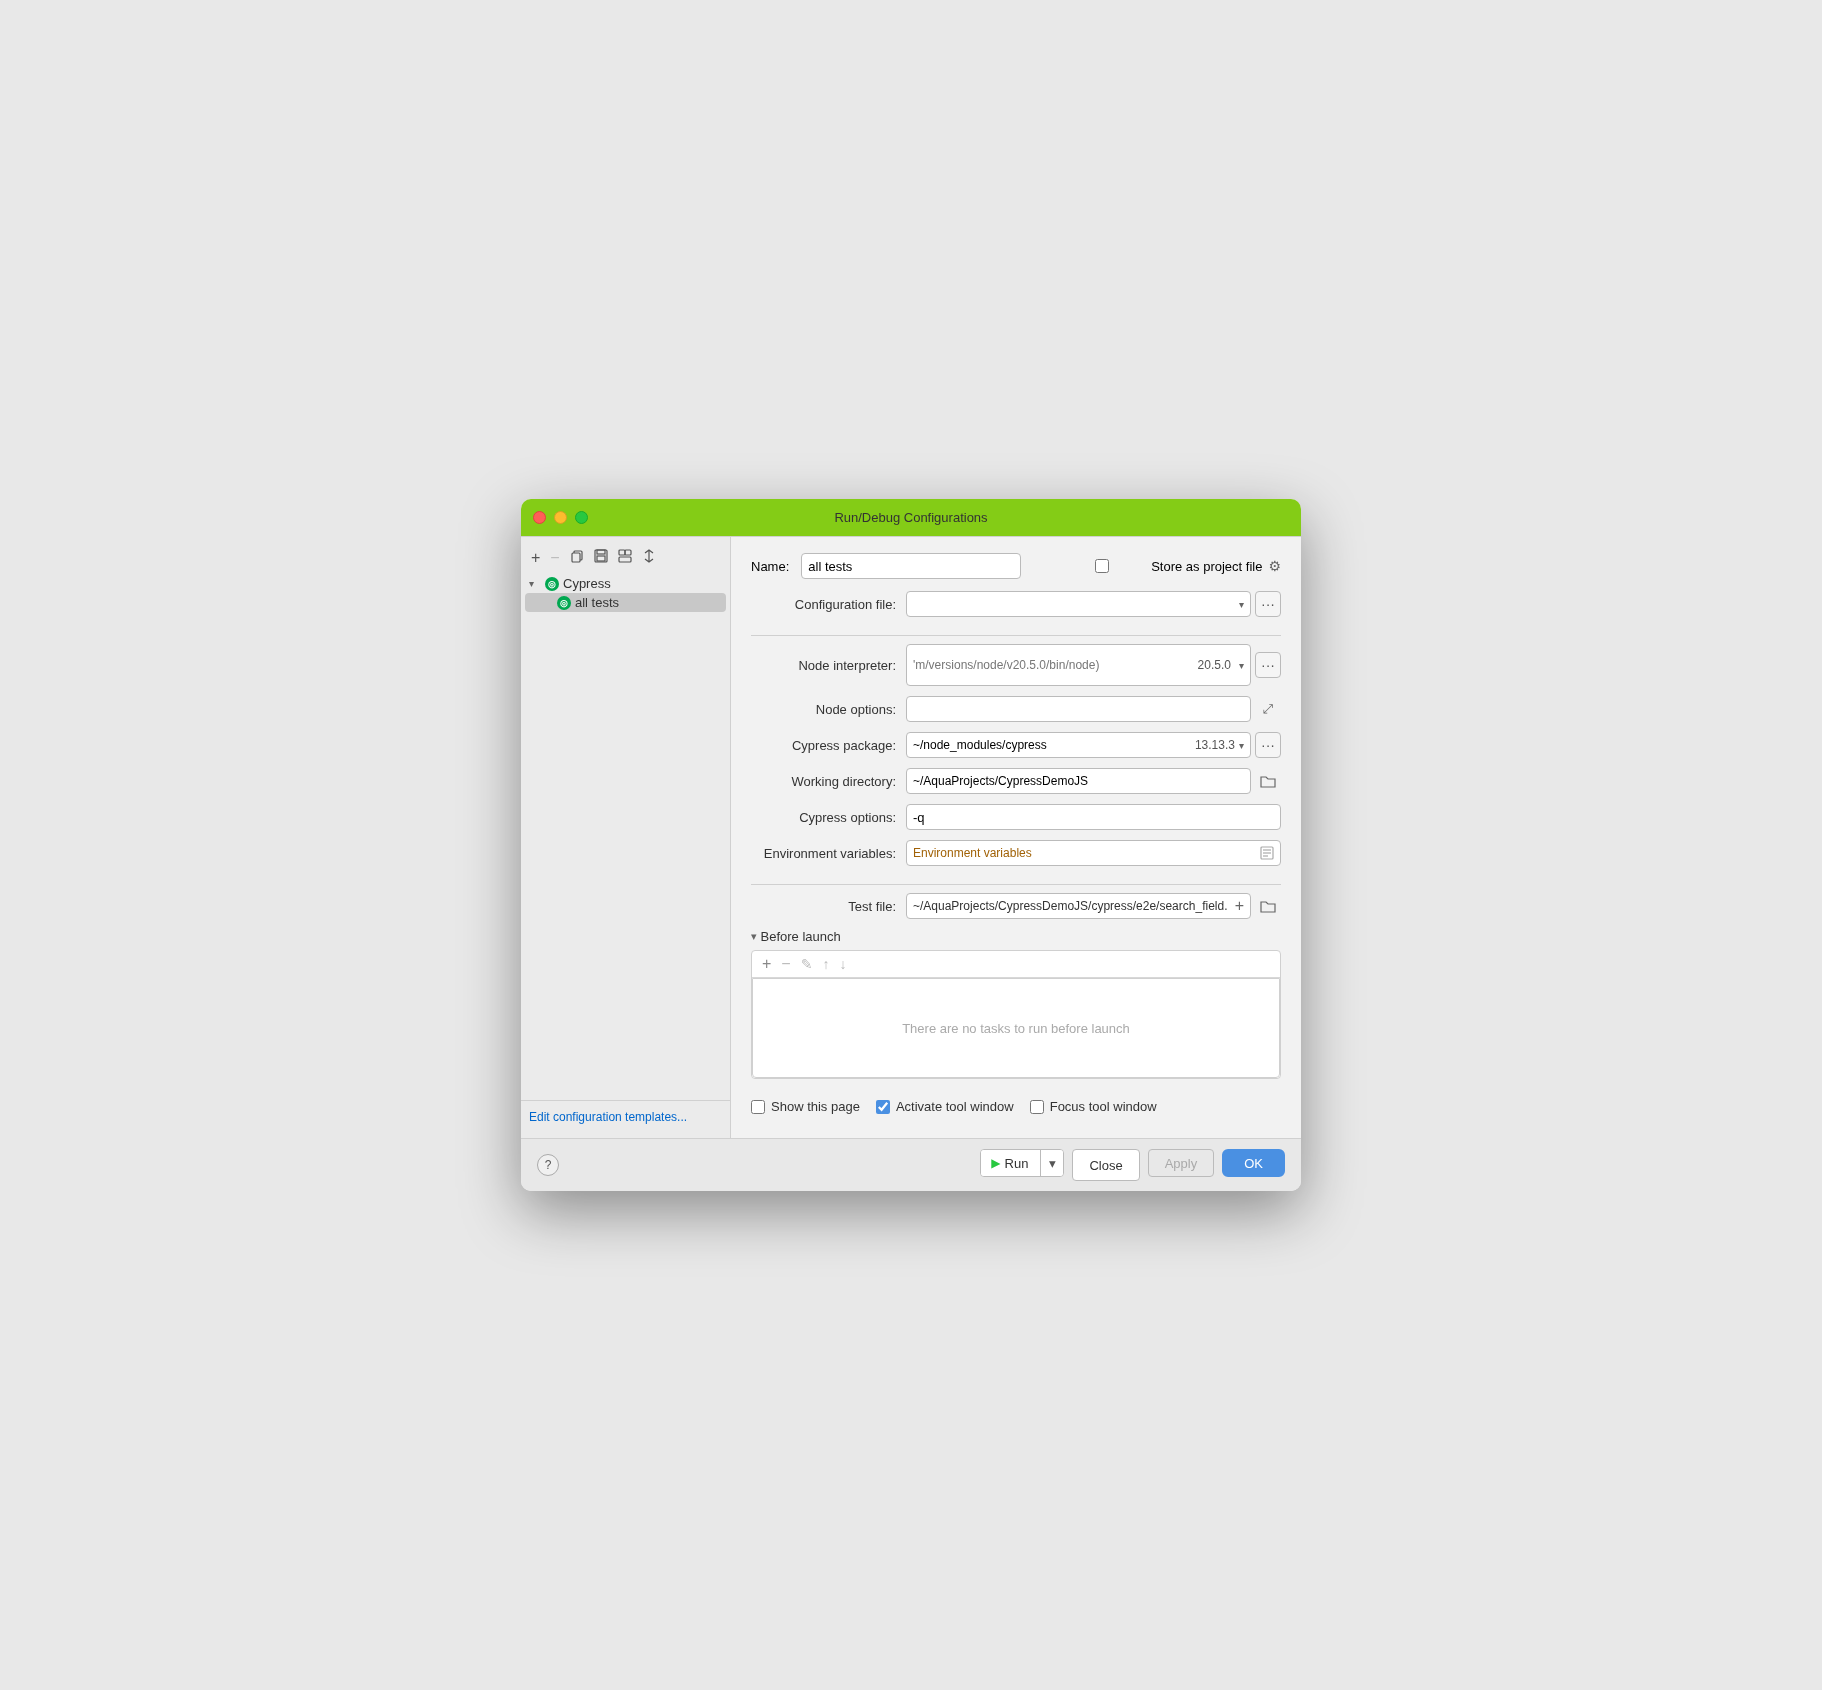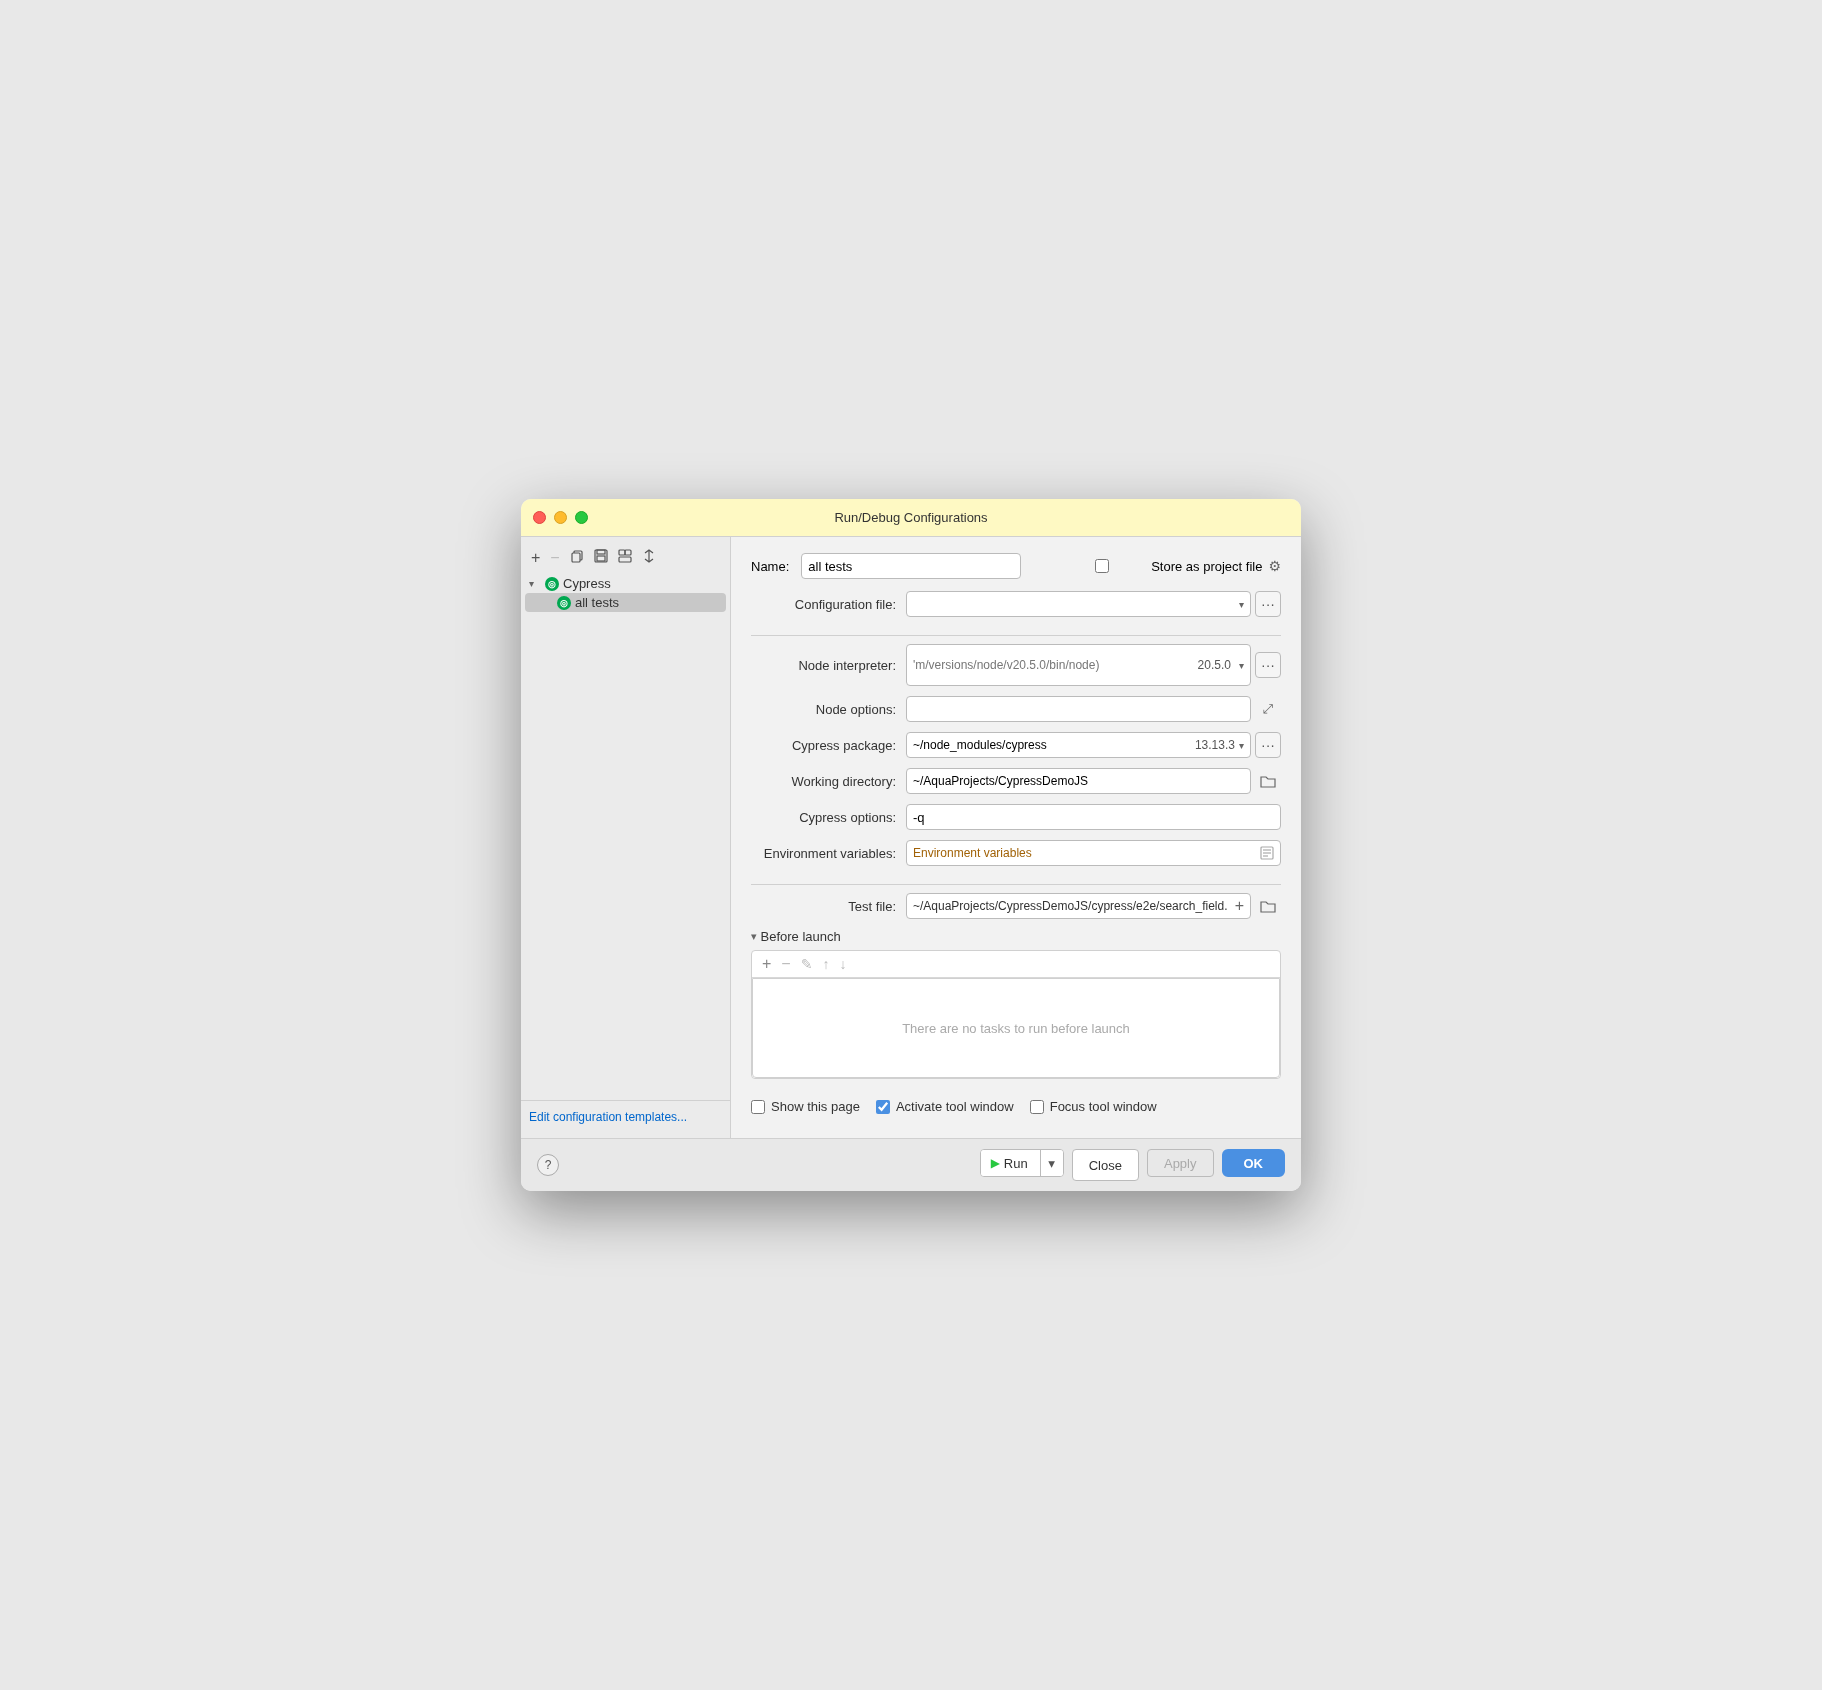--- a/index.html
+++ b/index.html
@@ -15,21 +15,21 @@
     .window {
       width: 780px;
       background: #f2f2f2;
       border-radius: 10px;
       box-shadow: 0 20px 60px rgba(0,0,0,0.4);
       overflow: hidden;
       display: flex;
       flex-direction: column;
     }
     .titlebar {
-      background: #fef9c3;
+      background: #84cc16;
       height: 38px;
       display: flex;
       align-items: center;
       padding: 12px 12px;
       position: relative;
       border-bottom: 1px solid #d0d0d0;
     }
     .traffic-lights {
       display: flex;
       gap: 8px;
@@ -474,21 +474,21 @@
     }
     .btn-ok {
       height: 28px;
       padding: 0 20px;
       border: 2px solid #4a90e2;
       border-radius: 6px;
       background: #4a90e2;
       cursor: pointer;
       font-size: 13px;
       color: white;
-      font-weight: 700;
+      font-weight: 400;
     }
     .separator {
       height: 1px;
       background: #d0d0d0;
       margin: 8px 0;
     }
   </style>
 </head>
 <body>
 

